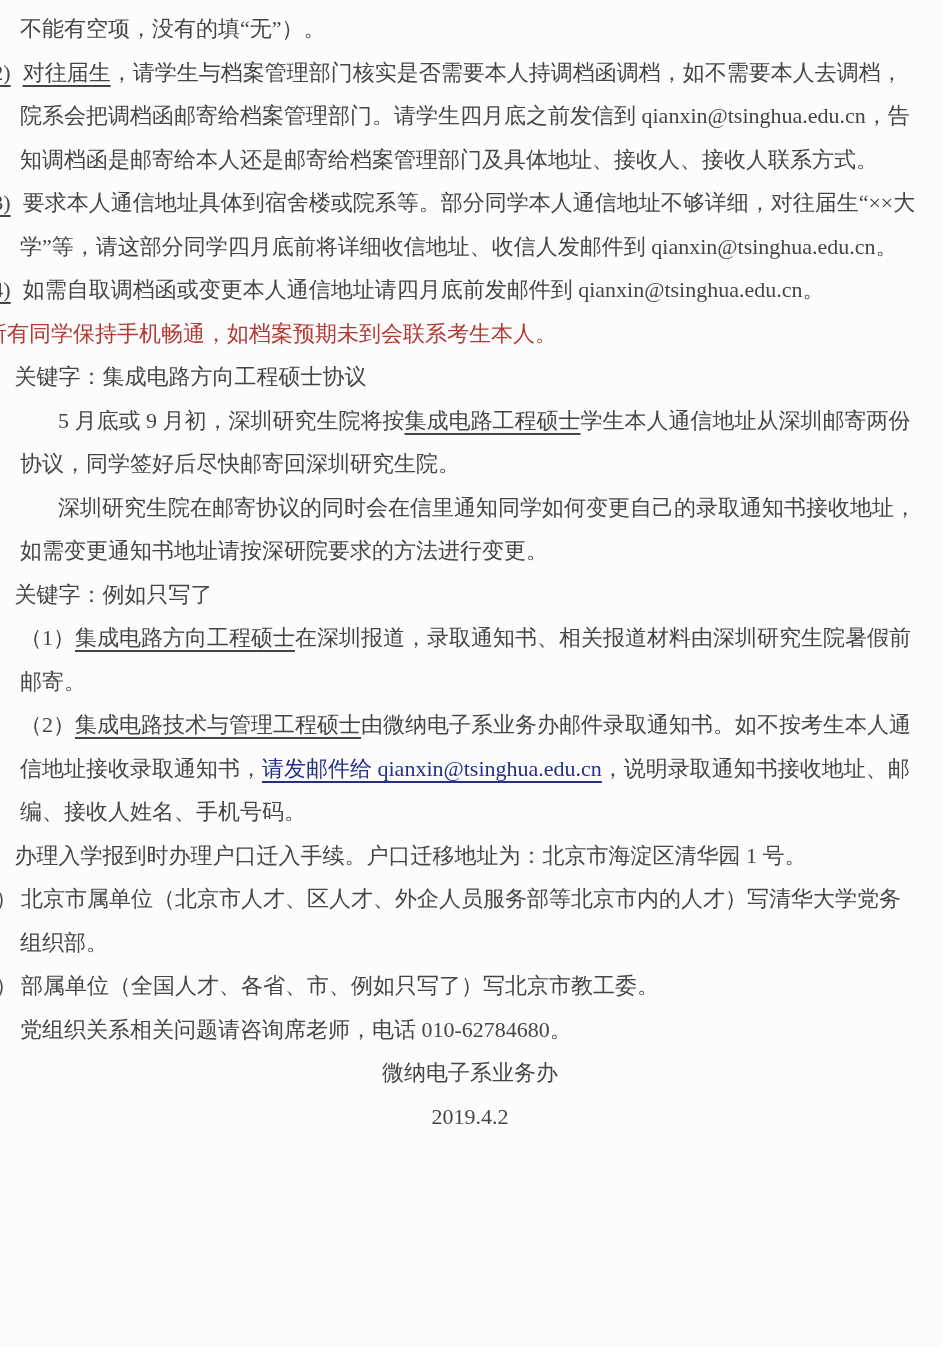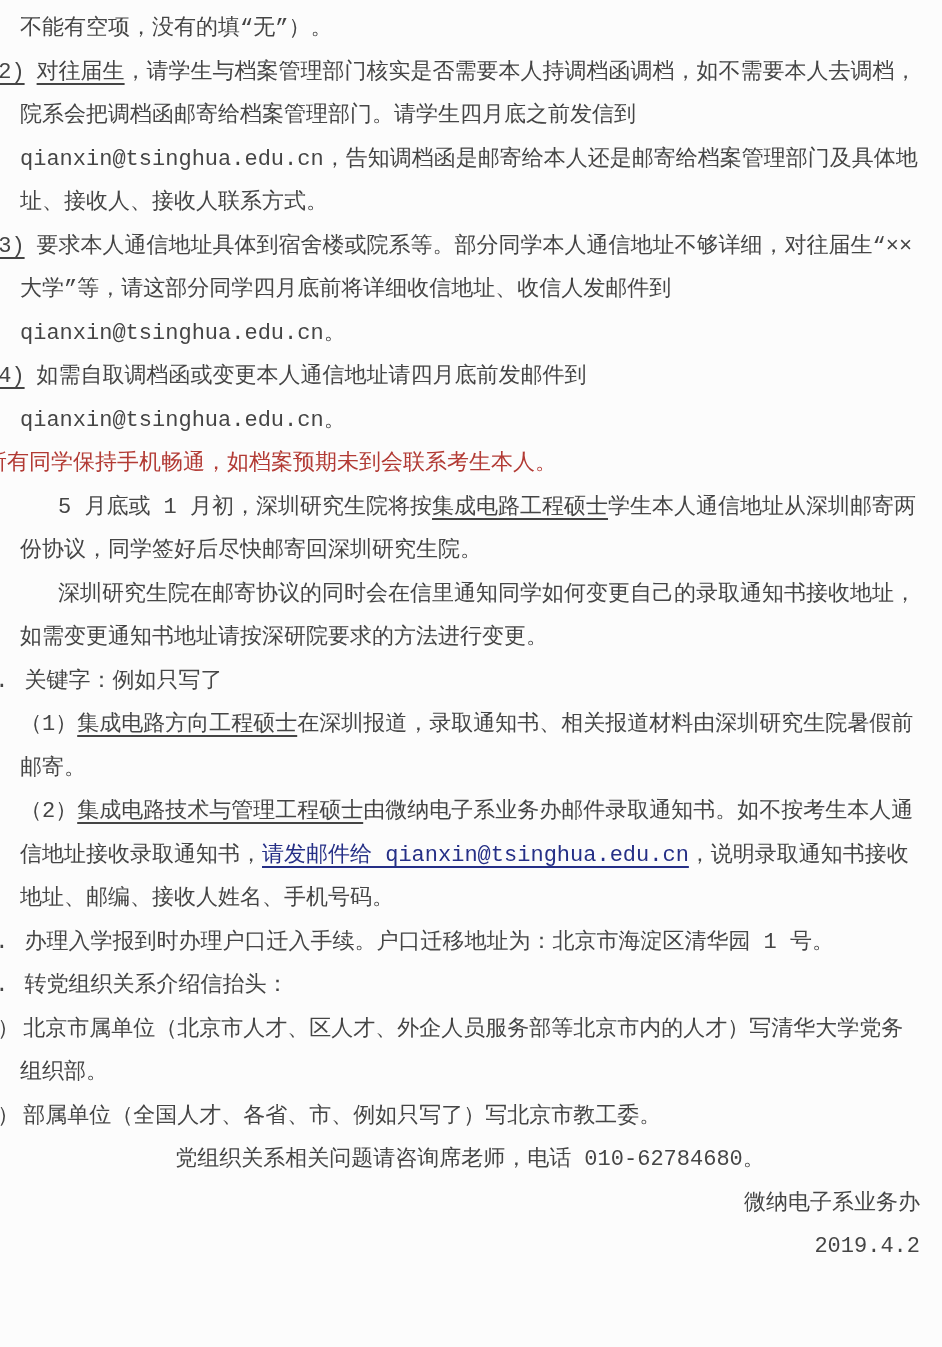--- a/index.html
+++ b/index.html
@@ -10,40 +10,40 @@
   }
   html, body { margin: 0; padding: 0; background: var(--paper); }
   .page {
     position: relative;
     width: 942px;
     height: 1347px;
     box-sizing: border-box;
     padding: 7px 22px 0 20px;
     background: var(--paper);
     color: var(--ink);
-    font-family: Liberation Mono, monospace;
+    font-family: Liberation Serif, serif;
     font-size: 22px;
     line-height: 43.5px;
     overflow: hidden;
   }
   .page p, .page div.block { margin: 0; padding: 0; }
 
   
   .cont1   { padding-left: 75px; }                       
   .hang    { padding-left: 75px; text-indent: -35px; }   
   .mk-sub  { padding-right: 12px; }
   .top     { padding-left: 38px; text-indent: -38px; }   
   .mk-top  { padding-right: 16px; }
   .para    { margin-left: 32px; text-indent: 38px; }     
   .sub3    { margin-left: 42px; }                        
   .hang5   { padding-left: 78px; text-indent: -36px; }   
   .mk-5    { padding-right: 4px; }
-  .note    { margin-left: 38px; text-align: center; }
+  .note    { margin-left: 38px; }
   .closing { margin-left: 0; }
-  .right   { text-align: right; padding-right: 14px; }
+  .right   { text-align: center; padding-right: 14px; }
 
   
   .u {
     text-decoration: underline;
     text-underline-offset: 5px;
     text-decoration-thickness: 1.6px;
   }
   .red { color: var(--red); }
   .red-block { display: block; }    
   .link {
@@ -61,32 +61,32 @@
 <div class="page">
 
   <p class="cont1">不能有空项，没有的填“无”）。</p>
 
   <div class="block hang"><span class="mk-sub u">(2)</span><span class="u">对往届生</span><span>，请学生与档案管理部门核实是否需要本人持调档函调档，如不需要本人去调档，院系会把调档函邮寄给档案管理部门。请学生四月底之前发信到 qianxin@tsinghua.edu.cn，告知调档函是邮寄给本人还是邮寄给档案管理部门及具体地址、接收人、接收人联系方式。</span></div>
 
   <div class="block hang"><span class="mk-sub u">(3)</span><span>要求本人通信地址具体到宿舍楼或院系等。部分同学本人通信地址不够详细，对往届生“××大学”等，请这部分同学四月底前将详细收信地址、收信人发邮件到 qianxin@tsinghua.edu.cn。</span></div>
 
   <div class="block hang"><span class="mk-sub u">(4)</span><span>如需自取调档函或变更本人通信地址请四月底前发邮件到 qianxin@tsinghua.edu.cn。</span><span class="red red-block">所有同学保持手机畅通，如档案预期未到会联系考生本人。</span></div>
 
-  <p class="para"><span>5 月底或 1 月初，深圳研究生院将按</span><span class="u">集成电路工程硕士</span><span>学生本人通信地址从深圳邮寄两份协议，同学签好后尽快邮寄回深圳研究生院。</span></p>
+  <div class="block top"><span class="mk-top">2.</span><span>关键字：集成电路方向工程硕士协议</span></div>
+  <p class="para"><span>5 月底或 9 月初，深圳研究生院将按</span><span class="u">集成电路工程硕士</span><span>学生本人通信地址从深圳邮寄两份协议，同学签好后尽快邮寄回深圳研究生院。</span></p>
   <p class="para">深圳研究生院在邮寄协议的同时会在信里通知同学如何变更自己的录取通知书接收地址，如需变更通知书地址请按深研院要求的方法进行变更。</p>
 
   <div class="block top"><span class="mk-top">3.</span><span>关键字：例如只写了</span></div>
 
   <p class="sub3"><span>（1）</span><span class="u">集成电路方向工程硕士</span><span>在深圳报道，录取通知书、相关报道材料由深圳研究生院暑假前邮寄。</span></p>
 
   <p class="sub3"><span>（2）</span><span class="u">集成电路技术与管理工程硕士</span><span>由微纳电子系业务办邮件录取通知书。如不按考生本人通信地址接收录取通知书，</span><a class="link">请发邮件给 qianxin@tsinghua.edu.cn</a><span>，说明录取通知书接收地址、邮编、接收人姓名、手机号码。</span></p>
 
   <div class="block top"><span class="mk-top">4.</span><span>办理入学报到时办理户口迁入手续。户口迁移地址为：北京市海淀区清华园 1 号。</span></div>
 
-  <div class="block top"><span class="mk-top">5.</span><span>转党组织关系介绍信抬头：</span></div>
 
   <div class="block hang5"><span class="mk-5">1）</span><span>北京市属单位（北京市人才、区人才、外企人员服务部等北京市内的人才）写清华大学党务组织部。</span></div>
 
   <div class="block hang5"><span class="mk-5">2）</span><span>部属单位（全国人才、各省、市、例如只写了）写北京市教工委。</span></div>
 
   <p class="note">党组织关系相关问题请咨询席老师，电话 010-62784680。</p>
 
 
   <p class="right">微纳电子系业务办</p>
   <p class="right">2019.4.2</p>

